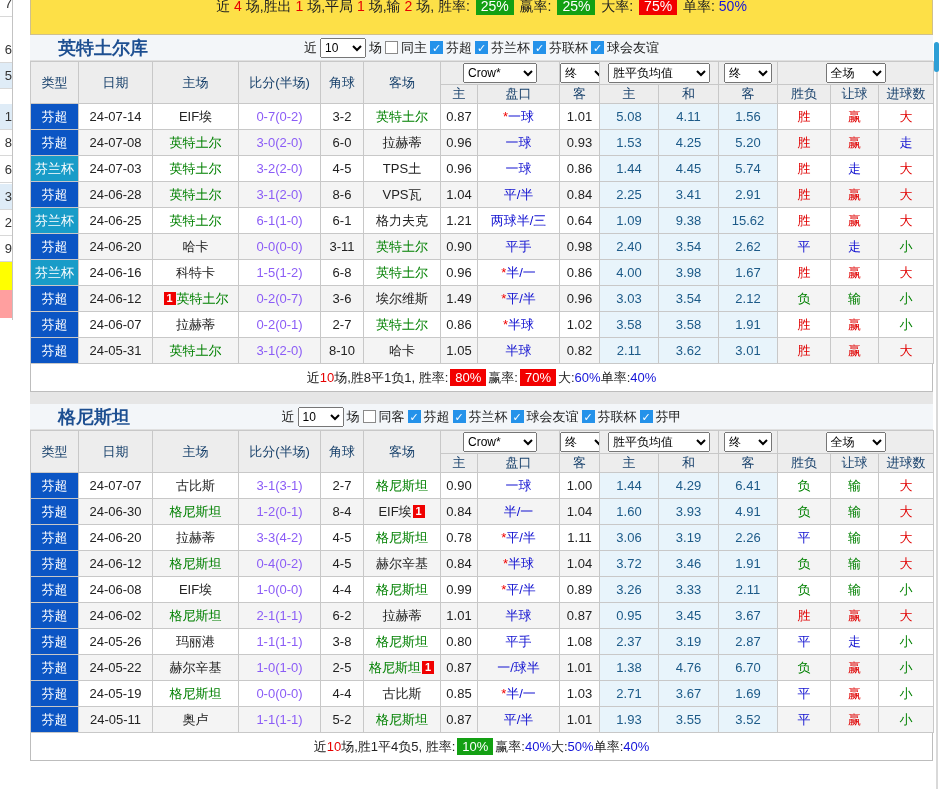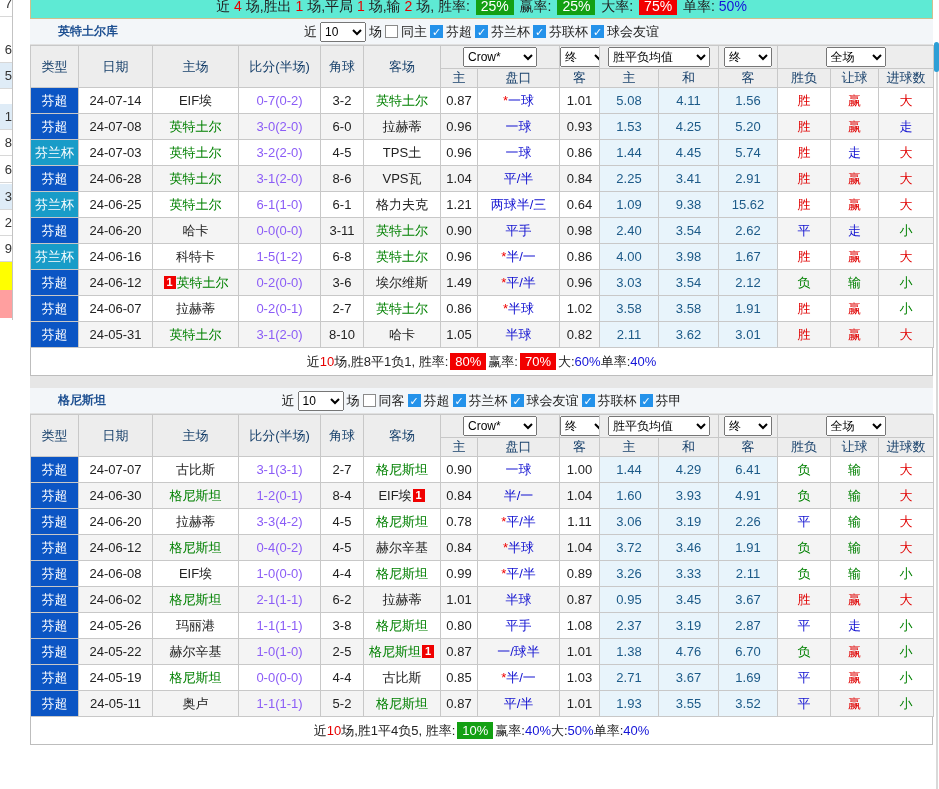--- a/index.html
+++ b/index.html
@@ -10,38 +10,38 @@
   .left-strip { position:absolute; left:0; top:0; width:13px; height:320px;
     border-right:1px solid #c3c3c3; background:#fff; }
   .ls-cell { position:absolute; left:0; width:12px; height:26px; line-height:26px;
     text-align:right; font-size:13px; color:#333; border-bottom:1px solid #d8d8d8; overflow:hidden; }
   .ls-blue { background:#dfecf7; }
   .ls-block { position:absolute; left:0; width:12px; height:28px; }
 
   
   .main { position:absolute; left:30px; top:0; width:903px; }
 
-  .top-box { height:19px; overflow:hidden; border:1px solid #cfc08e; border-top:0; background:#5eead4; }
+  .top-box { height:35px; overflow:hidden; border:1px solid #cfc08e; border-top:0; background:#fde047; }
   .top-box-inner { margin-top:-5px; line-height:22px; text-align:center; font-size:14px; white-space:nowrap; }
 
   .c-red { color:#e60000; }
   .c-blue { color:#1414d8; }
   .badge { display:inline-block; padding:0 5px; color:#fff; line-height:17px; margin:0 2px; }
   .badge-green { background:#13a013; }
   .badge-red { background:#f20000; }
 
   .blue-bar { height:25px; background:#2095d3; display:flex; align-items:center; justify-content:center; gap:7px; }
   .bar-title { color:#8f0d0d; font-weight:bold; font-size:15px; }
   .radio { display:inline-block; width:9px; height:9px; border:2px solid #fff; border-radius:50%; background:transparent; }
   .radio.selected { background:#3a3a3a; }
   .radio-label { color:#fff; font-size:13px; }
   .radio-group { display:flex; align-items:center; gap:3px; }
 
   .team-row { height:26px; background:#f3f6f9; position:relative; display:flex; align-items:center; justify-content:center; border-bottom:1px solid #e0e0e0; }
-  .team-name { position:absolute; left:28px; font-weight:bold; font-size:12px; color:#1d4f91; }
+  .team-name { position:absolute; left:28px; font-weight:bold; font-size:18px; color:#1d4f91; }
   .filters { display:flex; align-items:center; gap:3px; white-space:nowrap; }
   .cb { display:inline-block; width:13px; height:13px; border:1px solid #8a8a8a; background:#fff;
     vertical-align:-2px; font-size:11px; line-height:12px; text-align:center; color:#fff; }
   .cb.checked { background:#2492ea; border-color:#2492ea; }
   select { font-size:12px; height:20px; font-family:inherit; }
   .sel-games { width:46px; }
   .sel-odds { width:74px; }
   .sel-final { width:48px; }
   .sel-avg { width:102px; }
   .sel-scope { width:60px; }
@@ -275,21 +275,21 @@
             <td class="wdl">3.98</td>
             <td class="wdl">1.67</td>
             <td class="res-red">胜</td>
             <td class="res-red">赢</td>
             <td class="res-red">大</td>
           </tr>
           <tr class="even">
             <td class="lg-a">芬超</td>
             <td>24-06-12</td>
             <td><span class="b1">1</span><span class="team-g">英特土尔</span></td>
-            <td class="score">0-2(0-0)</td>
+            <td class="score">0-2(0-7)</td>
             <td>3-6</td>
             <td><span>埃尔维斯</span></td>
             <td>1.49</td>
             <td class="handicap"><span class="star">*</span>平/半</td>
             <td>0.96</td>
             <td class="wdl">3.03</td>
             <td class="wdl">3.54</td>
             <td class="wdl">2.12</td>
             <td class="res-green">负</td>
             <td class="res-green">输</td>

